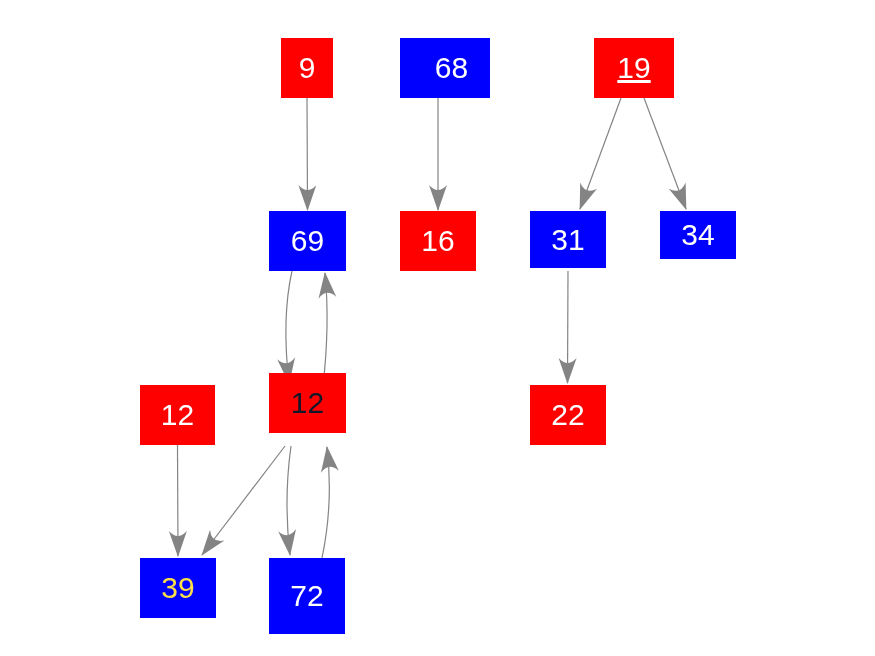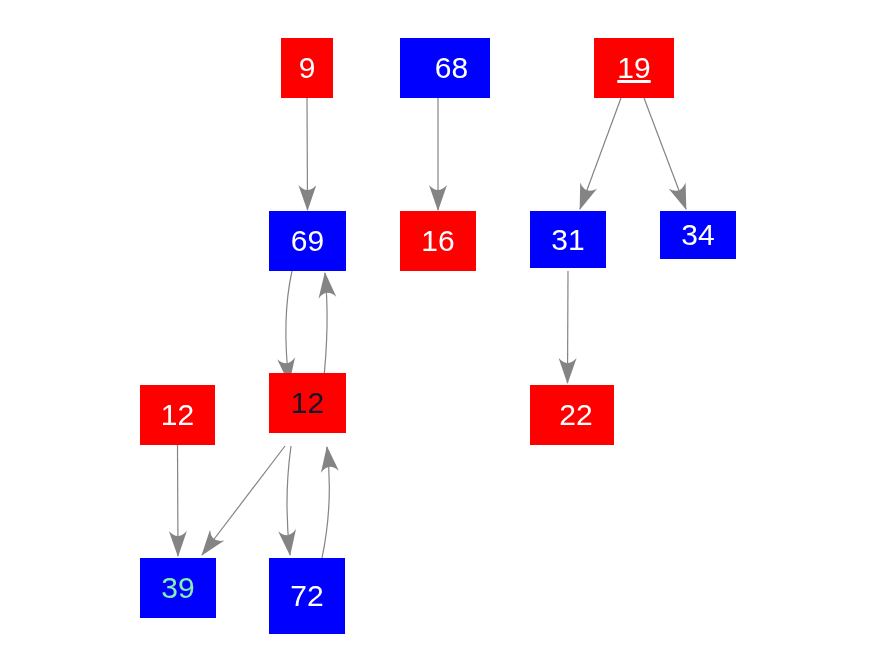--- a/index.html
+++ b/index.html
@@ -80,23 +80,23 @@
       </div>
       <div class="node" style="left: 660px; top: 211px; width: 76px; height: 48px; background: rgb(0, 0, 255); color: rgb(255, 255, 255);">
         <span>34</span>
       </div>
       <div class="node" style="left: 140px; top: 385px; width: 75px; height: 60px; background: rgb(255, 0, 0); color: rgb(255, 255, 255);">
         <span>12</span>
       </div>
       <div class="node" style="left: 269px; top: 373px; width: 77px; height: 60px; background: rgb(255, 0, 0); color: #0f172a;">
         <span>12</span>
       </div>
-      <div class="node" style="left: 530px; top: 385px; width: 76px; height: 60px; background: rgb(255, 0, 0); color: rgb(255, 255, 255); padding-left: 8px;">
+      <div class="node" style="left: 530px; top: 385px; width: 76px; height: 60px; background: rgb(255, 0, 0); color: rgb(255, 255, 255);">
         <span>22</span>
       </div>
-      <div class="node" style="left: 140px; top: 558px; width: 76px; height: 60px; background: rgb(0, 0, 255); color: #86efac;">
+      <div class="node" style="left: 140px; top: 558px; width: 76px; height: 60px; background: rgb(0, 0, 255); color: #fde047;">
         <span>39</span>
       </div>
       <div class="node" style="left: 269px; top: 558px; width: 76px; height: 76px; background: rgb(0, 0, 255); color: rgb(255, 255, 255);">
         <span>72</span>
       </div>
     </div>
 </div>
 
 </body></html>

